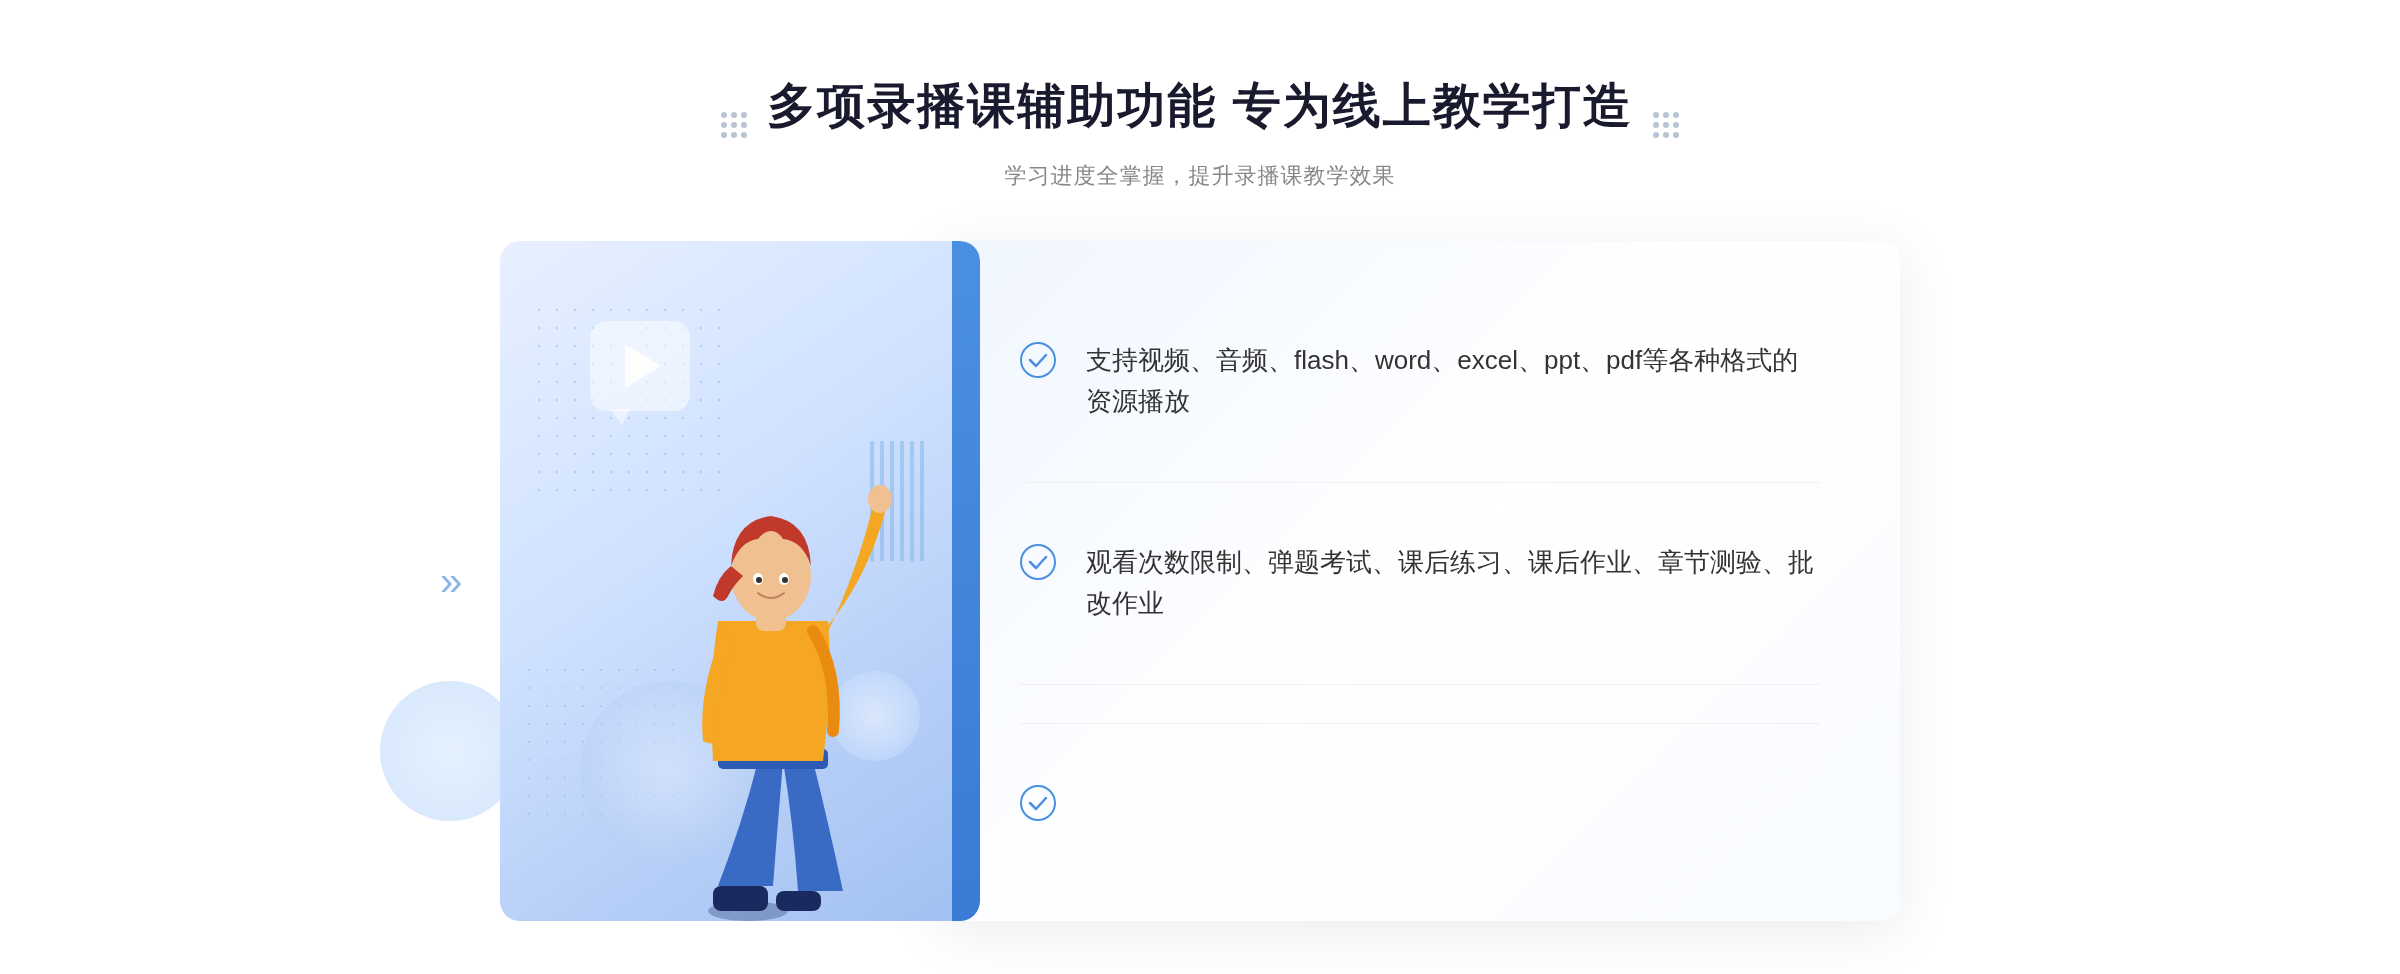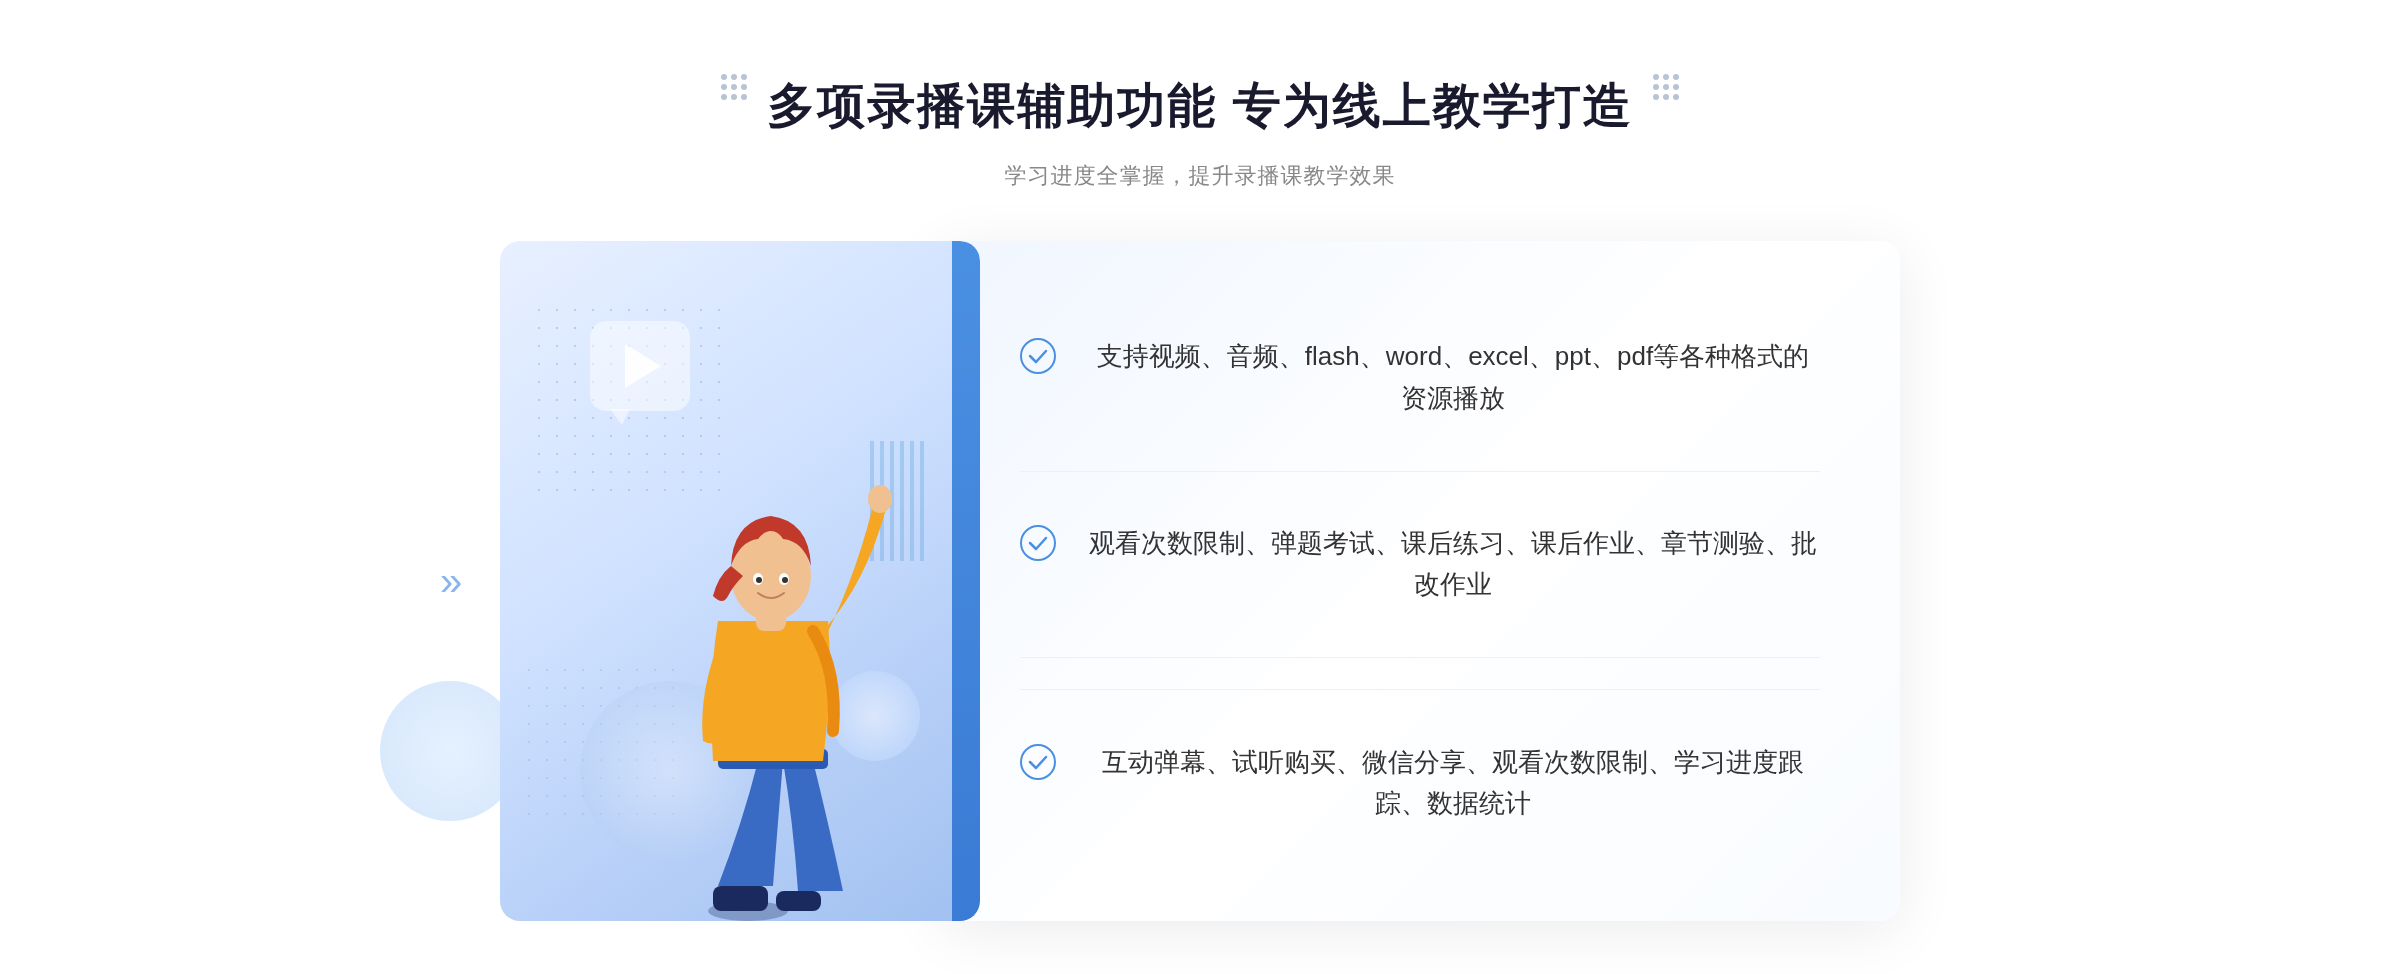--- a/index.html
+++ b/index.html
@@ -32,21 +32,21 @@
     .header-section {
       display: flex;
       flex-direction: column;
       align-items: center;
       margin-bottom: 50px;
       position: relative;
     }
 
     .title-row {
       display: flex;
-      align-items: flex-start;
+      align-items: flex-end;
       gap: 20px;
     }
 
     .title-dots-grid {
       display: grid;
       grid-template-columns: repeat(3, 6px);
       grid-template-rows: repeat(3, 6px);
       gap: 4px;
     }
 
@@ -220,21 +220,20 @@
       flex: 1;
       background: #ffffff;
       border-radius: 20px;
       box-shadow: 0 10px 60px rgba(0,0,0,0.08);
       padding: 60px 80px;
       margin-left: -40px;
       display: flex;
       flex-direction: column;
       justify-content: space-around;
       z-index: 1;
-      text-align: center;
     }
 
     .feature-item {
       display: flex;
       align-items: flex-start;
       gap: 30px;
       padding: 20px 0;
     }
 
     .check-icon {
@@ -407,18 +406,17 @@
 
       <div class="divider"></div>
 
       <div class="feature-item">
         <div class="check-icon">
           <svg viewBox="0 0 36 36" fill="none" xmlns="http://www.w3.org/2000/svg">
             <circle cx="18" cy="18" r="17" stroke="#4a90e2" stroke-width="2"></circle>
             <path d="M10 18 L16 24 L26 13" stroke="#4a90e2" stroke-width="2.5" stroke-linecap="round" stroke-linejoin="round"></path>
           </svg>
         </div>
-        <span class="feature-text">互动弹幕、试听购买、微信分享、观看次数限制、学习进度跟踪、数据统计</span>
       </div>
 
     </div>
   </div>
 </div>
 
 </body></html>

